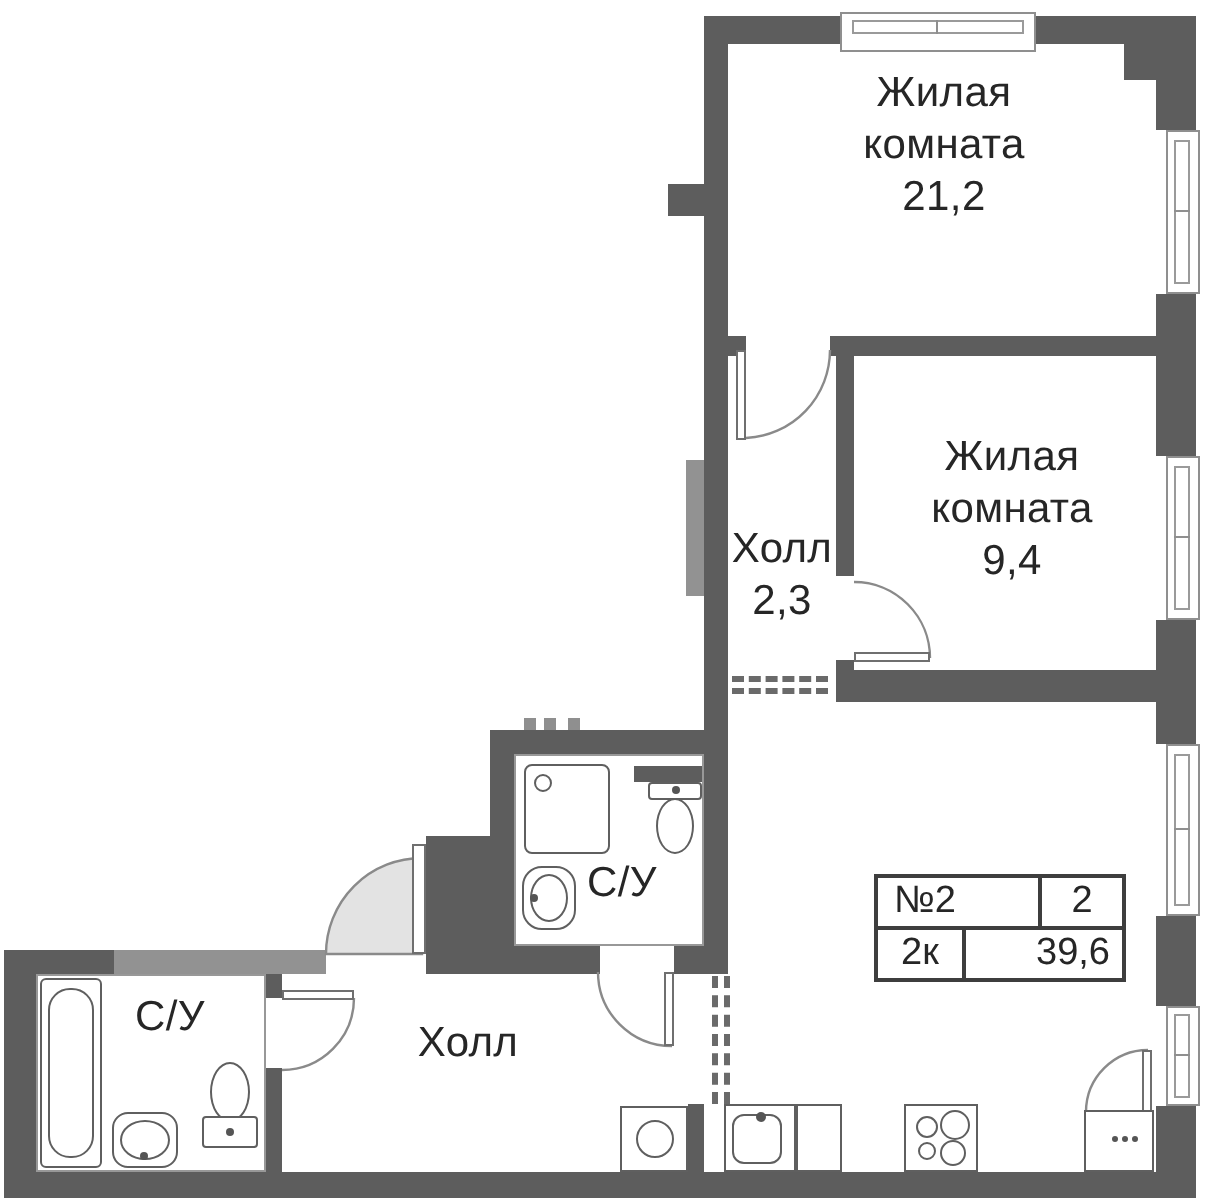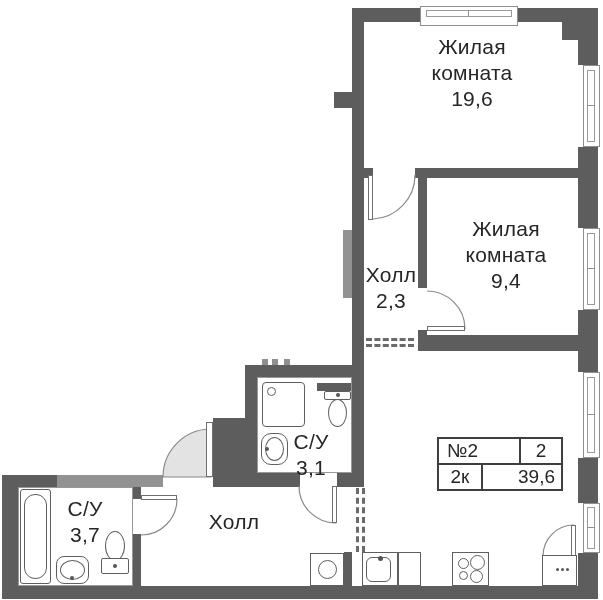--- a/index.html
+++ b/index.html
@@ -145,40 +145,38 @@
   <div class="fx round" style="left:470px;top:555px;width:15px;height:15px"></div>
   <div class="fx round" style="left:459px;top:571px;width:9px;height:9px"></div>
   <div class="fx round" style="left:470px;top:570px;width:13px;height:13px"></div>
   <div class="fx" style="left:542px;top:555px;width:35px;height:31px"></div>
   <div class="dot" style="left:556px;top:568px;width:3px;height:3px"></div>
   <div class="dot" style="left:561px;top:568px;width:3px;height:3px"></div>
   <div class="dot" style="left:566px;top:568px;width:3px;height:3px"></div>
 
   <div class="lbl" style="left:402px;top:34px;width:140px">
     <span>Жилая комната</span>
-    <span>19,6</span>
+    <span>21,2</span>
   </div>
   <div class="lbl" style="left:436px;top:216px;width:140px">
     <span>Жилая комната</span>
     <span>9,4</span>
   </div>
   <div class="lbl" style="left:356px;top:262px;width:70px">
     <span>Холл</span>
     <span>2,3</span>
   </div>
   <div class="lbl" style="left:276px;top:429px;width:70px">
     <span>С/У</span>
-    <span>3,1</span>
   </div>
   <div class="lbl" style="left:199px;top:509px;width:70px">
     <span>Холл</span>
   </div>
   <div class="lbl" style="left:50px;top:496px;width:70px">
     <span>С/У</span>
-    <span>3,7</span>
   </div>
 
   <div class="tbl">
     <div class="trow">
       <div class="tcell" style="width:82px;border-right:2px solid #3e3e3e;justify-content:flex-start;padding-left:8px">№2</div>
       <div class="tcell" style="flex:1">2</div>
     </div>
     <div class="trow">
       <div class="tcell" style="width:44px;border-right:2px solid #3e3e3e">2к</div>
       <div class="tcell" style="flex:1;justify-content:flex-end;padding-right:6px">39,6</div>

